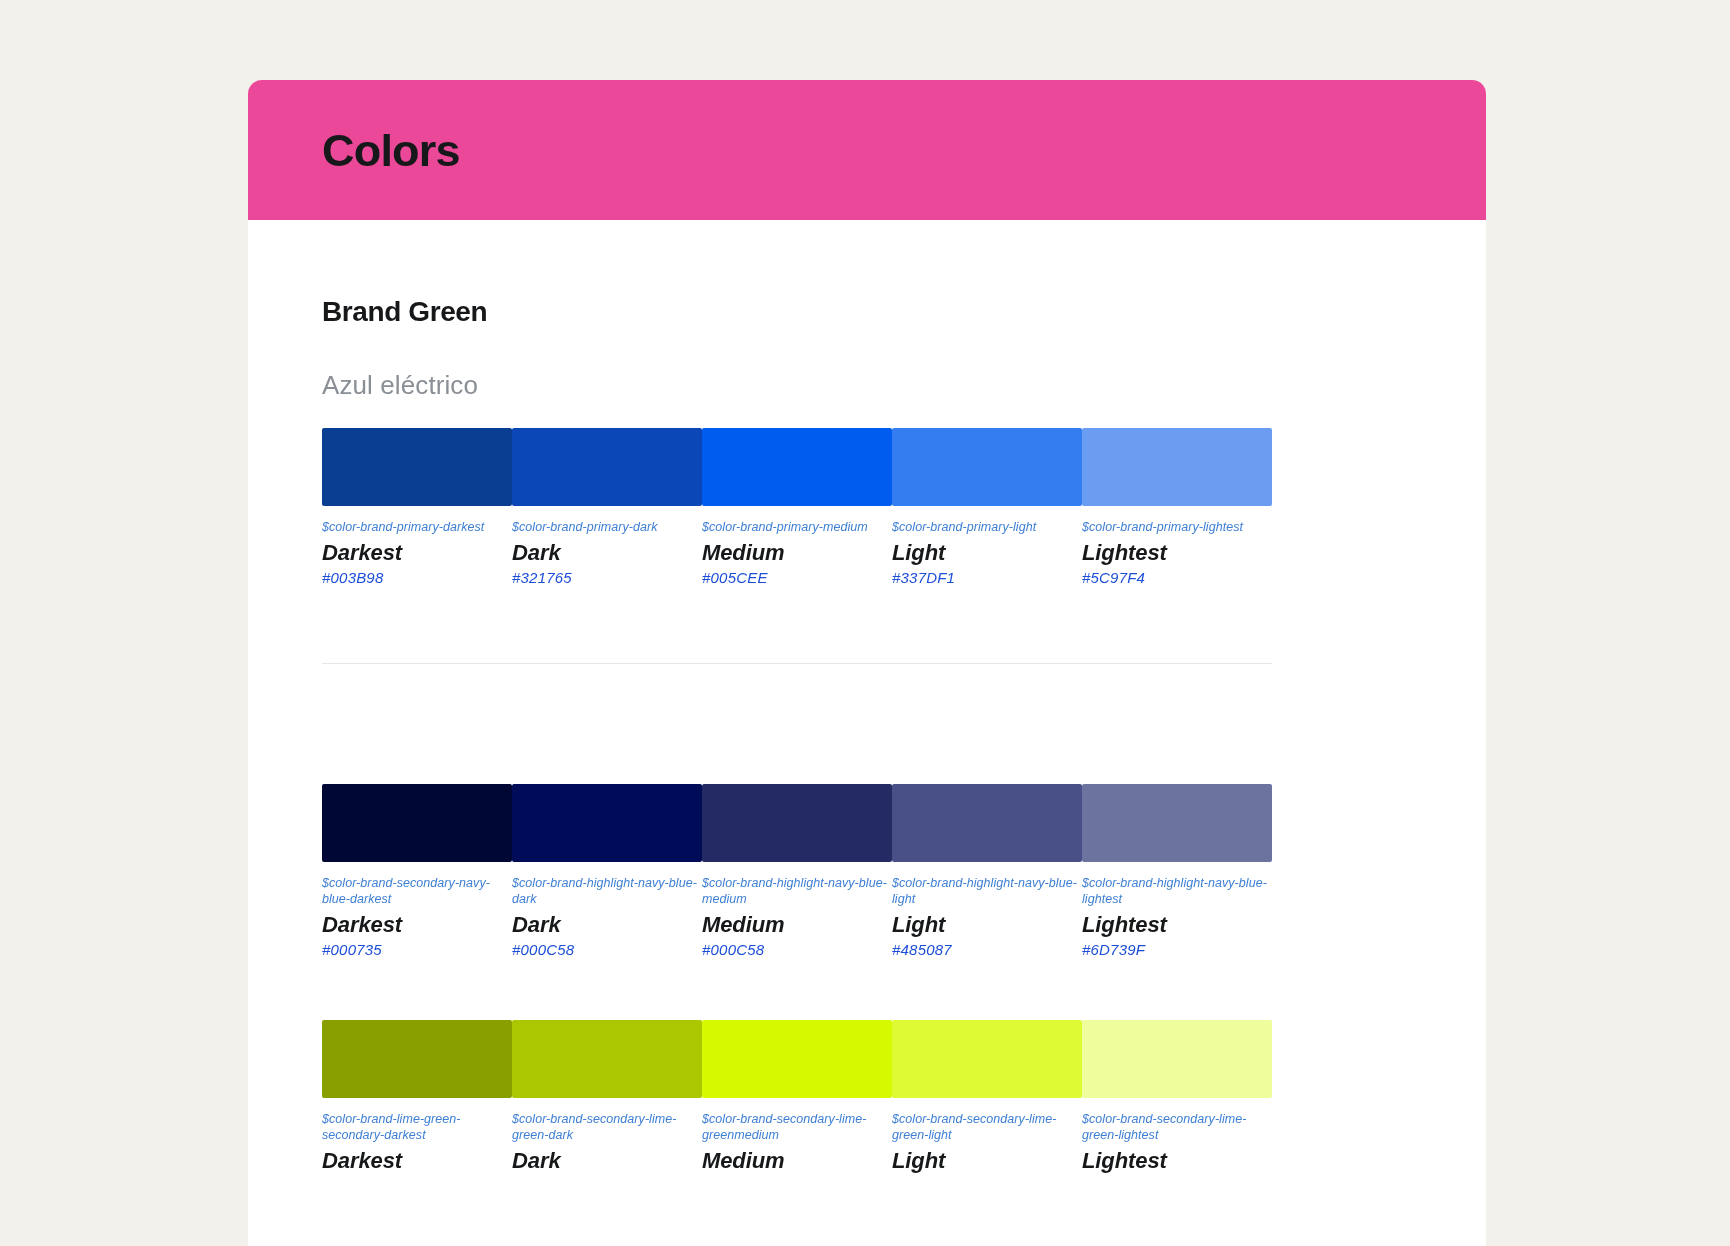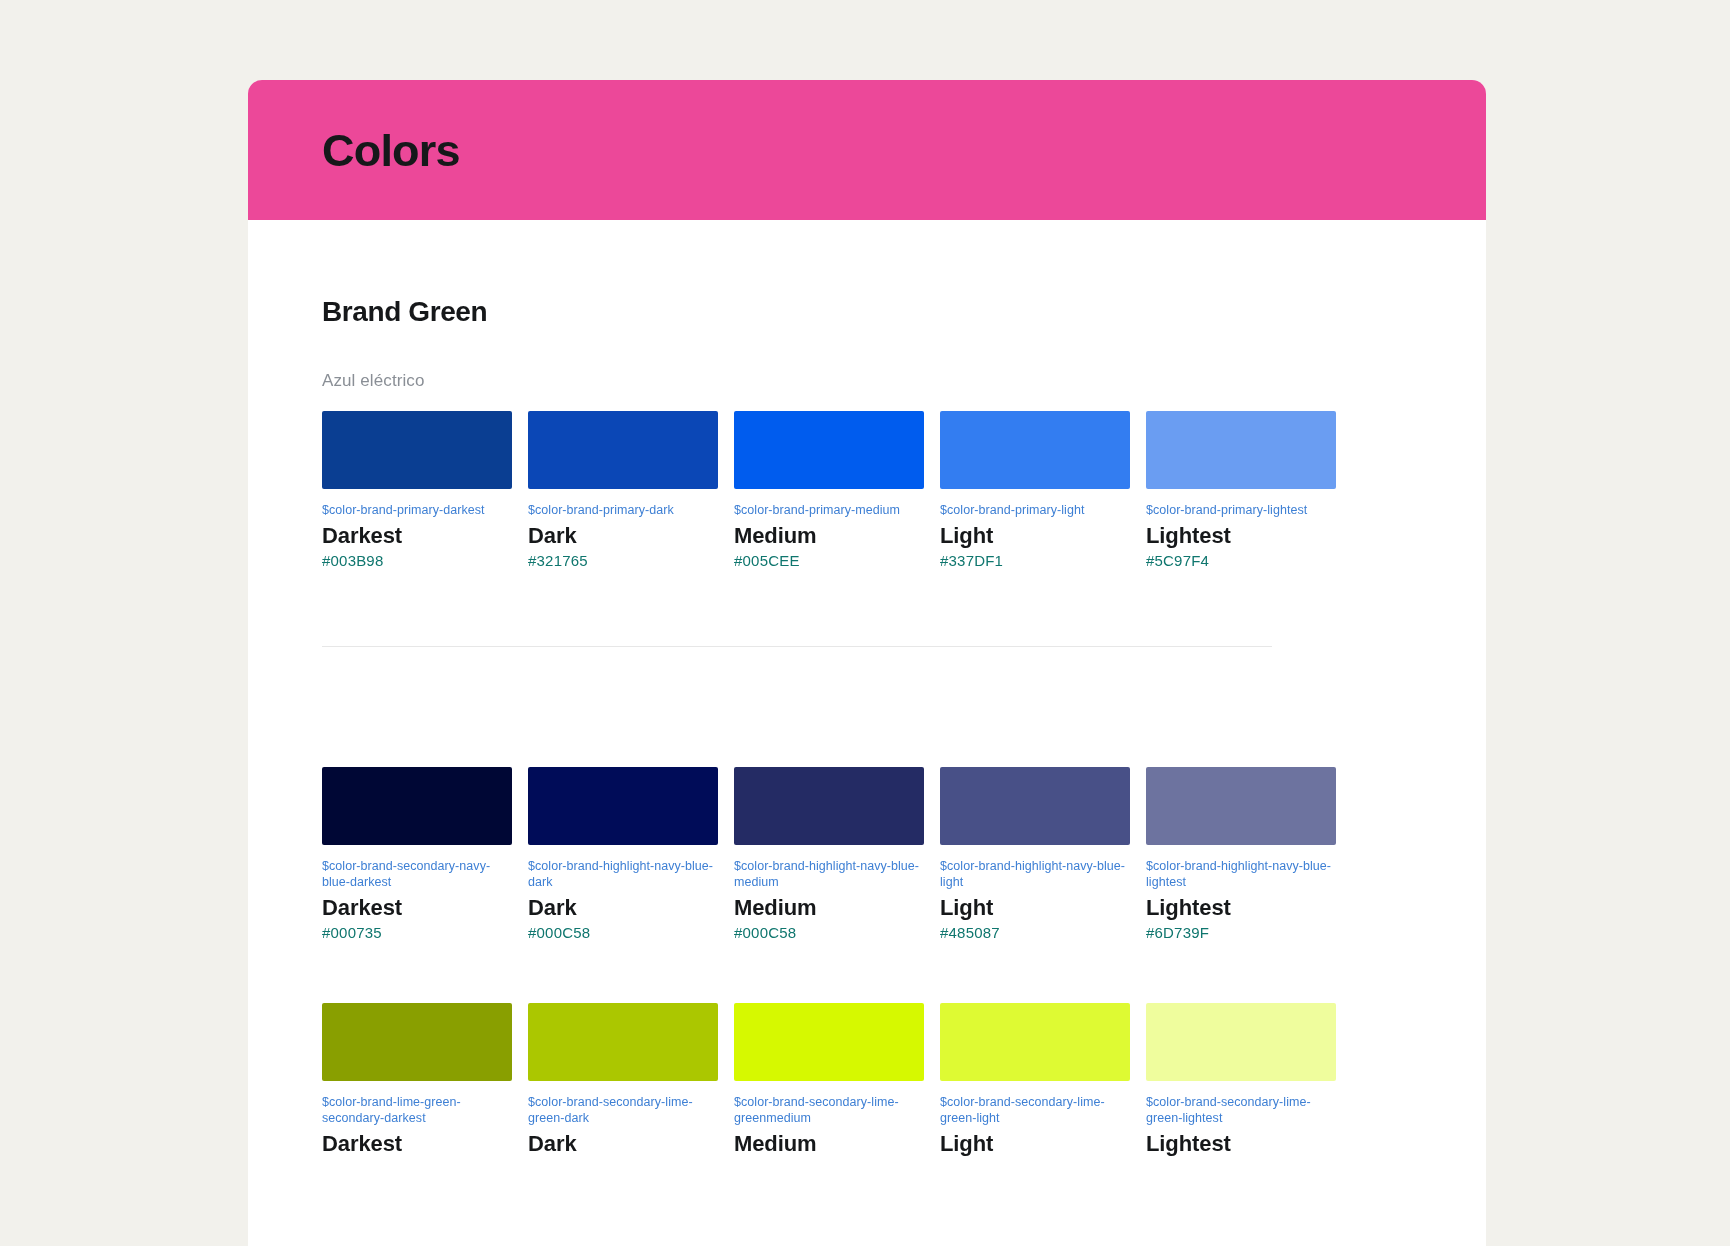--- a/index.html
+++ b/index.html
@@ -58,33 +58,33 @@
     color: #16181a;
     line-height: 1;
   }
 
   .section-brand .section-title { padding-top: 78px; }
   .section-secondary .section-title { padding-top: 0; }
 
   .group { margin-top: 0; }
 
   .group-label {
-    font-size: 17px;
+    font-size: 26px;
     font-weight: 400;
     color: #8a8f96;
     letter-spacing: 0.1px;
     line-height: 1;
   }
 
   
   .swatch-row {
     display: grid;
     grid-template-columns: repeat(5, 190px);
-    column-gap: 16px;
-    margin-top: 22px;
+    margin-top: 30px;
+    font-style: italic;
   }
 
   .swatch-cell { width: 190px; }
 
   .swatch-chip {
     width: 190px;
     height: 78px;
     border-radius: 2px;
   }
 
@@ -102,21 +102,21 @@
     font-size: 22px;
     font-weight: 700;
     color: #16181a;
     letter-spacing: -0.1px;
     line-height: 1.1;
   }
 
   .swatch-hex {
     margin-top: 5px;
     font-size: 15px;
-    color: #0f766e;
+    color: #1d4ed8;
     letter-spacing: 0.2px;
     line-height: 1.1;
   }
 
   
   .brand-group { margin-top: 46px; }
 
   .divider {
     height: 1px;
     background: #e7e7e7;

